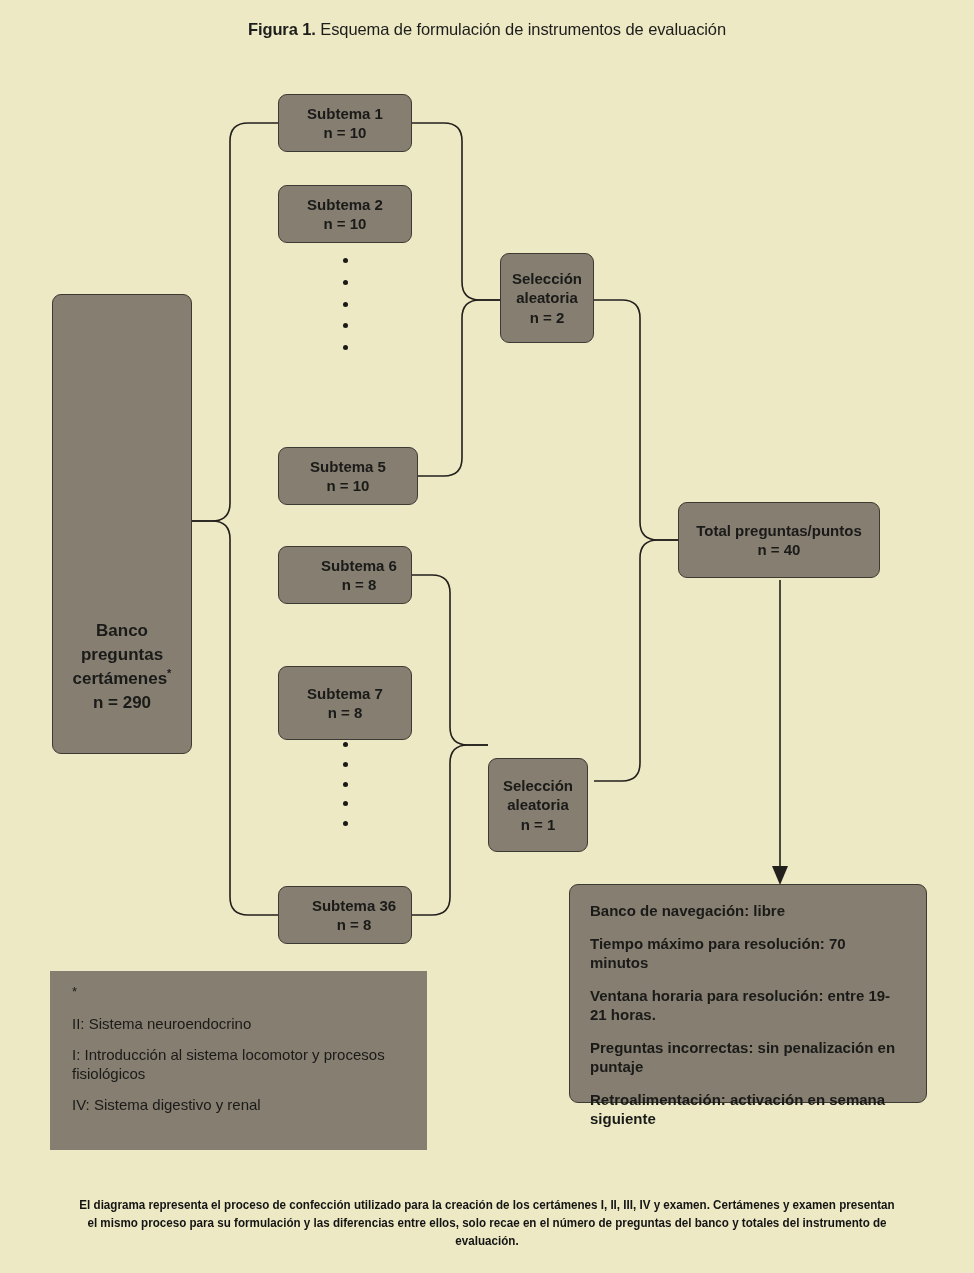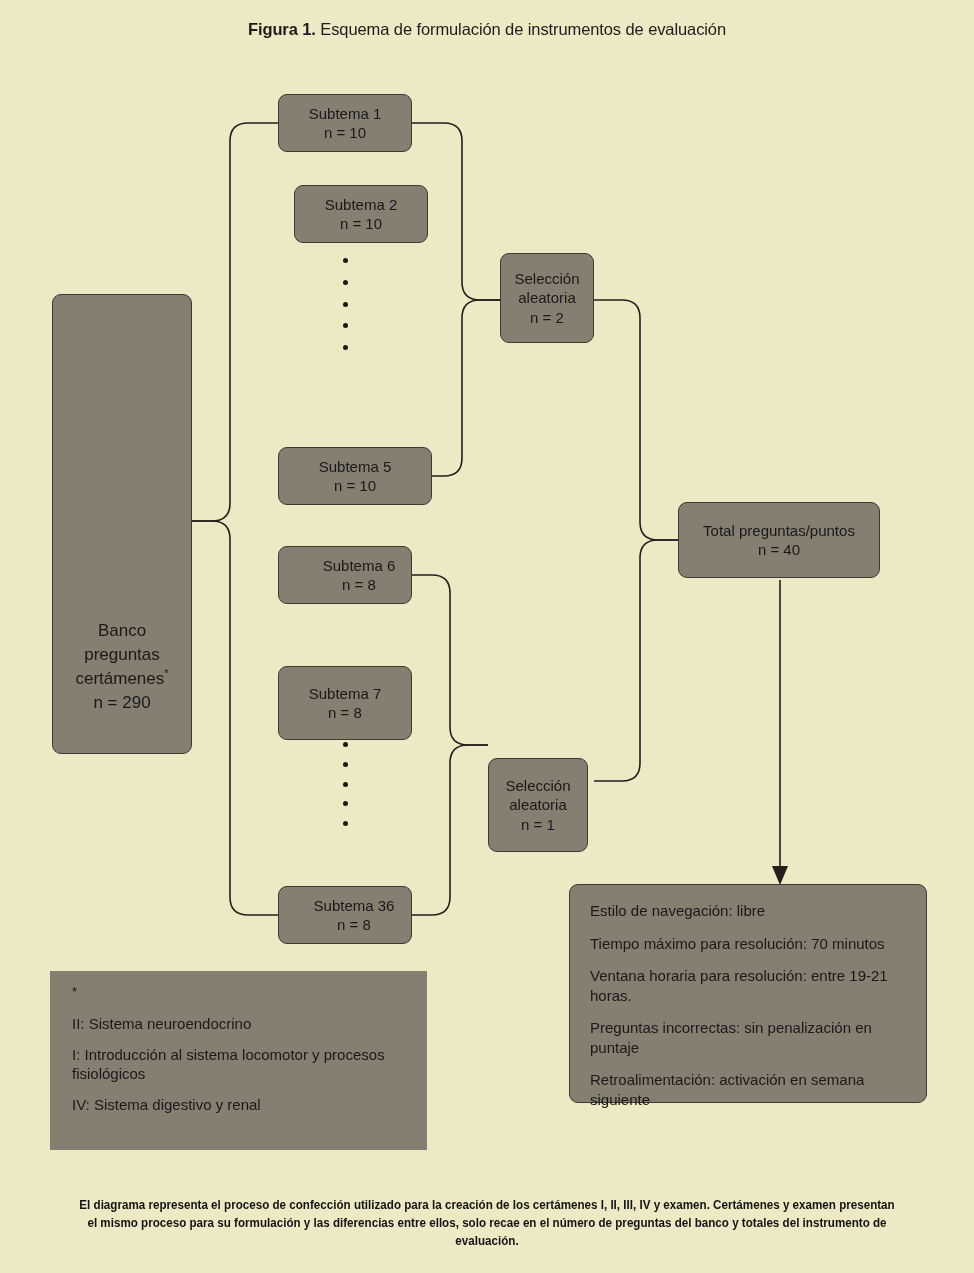--- a/index.html
+++ b/index.html
@@ -52,20 +52,21 @@
     align-items: center;
     justify-content: center;
     text-align: center;
     font-size: 15px;
     line-height: 1.28;
     color: #1a1a18;
   }
   .node .ln {
     display: block;
     white-space: nowrap;
+    font-weight: bold;
   }
   .bank {
     justify-content: flex-end;
     padding-bottom: 38px;
     line-height: 1.42;
     font-size: 17px;
   }
   .bank .ln { font-size: 17px; }
   .sup {
     font-size: 11px;
@@ -189,34 +190,34 @@
     <span class="ln">preguntas</span>
     <span class="ln"><span>certámenes</span><span class="sup">*</span></span>
     <span class="ln">n = 290</span>
   </div>
 
   <div class="node" style="left:278px; top:94px; width:134px; height:58px;">
     <span class="ln">Subtema 1</span>
     <span class="ln">n = 10</span>
   </div>
 
-  <div class="node" style="left:278px; top:185px; width:134px; height:58px;margin-left:16px;">
+  <div class="node" style="left:278px; top:185px; width:134px; height:58px;">
     <span class="ln">Subtema 2</span>
     <span class="ln">n = 10</span>
   </div>
 
   <div class="dots" style="left:342px; top:258px; width:6px; height:92px;">
     <i></i>
       <i></i>
       <i></i>
       <i></i>
       <i></i>
   </div>
 
-  <div class="node" style="left:278px; top:447px; width:154px; height:58px;align-items:center;">
+  <div class="node" style="left:278px; top:447px; width:140px; height:58px;align-items:center;">
     <span class="ln">Subtema 5</span>
     <span class="ln">n = 10</span>
   </div>
 
   <div class="node" style="left:278px; top:546px; width:134px; height:58px;padding-left:28px;">
     <span class="ln">Subtema 6</span>
     <span class="ln">n = 8</span>
   </div>
 
   <div class="node" style="left:278px; top:666px; width:134px; height:74px;">
@@ -248,21 +249,21 @@
     <span class="ln">aleatoria</span>
     <span class="ln">n = 1</span>
   </div>
 
   <div class="node" style="left:678px; top:502px; width:202px; height:76px;">
     <span class="ln">Total preguntas/puntos</span>
     <span class="ln">n = 40</span>
   </div>
 
   <div class="node spec" style="left:569px; top:884px; width:358px; height:219px;">
-    <span class="ln">Estilo de navegación: libre</span>
+    <span class="ln">Banco de navegación: libre</span>
     <span class="ln">Tiempo máximo para resolución: 70 minutos</span>
     <span class="ln">Ventana horaria para resolución: entre 19-21 horas.</span>
     <span class="ln">Preguntas incorrectas: sin penalización en puntaje</span>
     <span class="ln">Retroalimentación: activación en semana siguiente</span>
   </div>
 
   <div class="legend" style="left:50px; top:971px; width:377px; height:179px;">
     <span class="star">*</span>
     <span class="ln">II: Sistema neuroendocrino</span>
     <span class="ln">I: Introducción al sistema locomotor y procesos fisiológicos</span>

